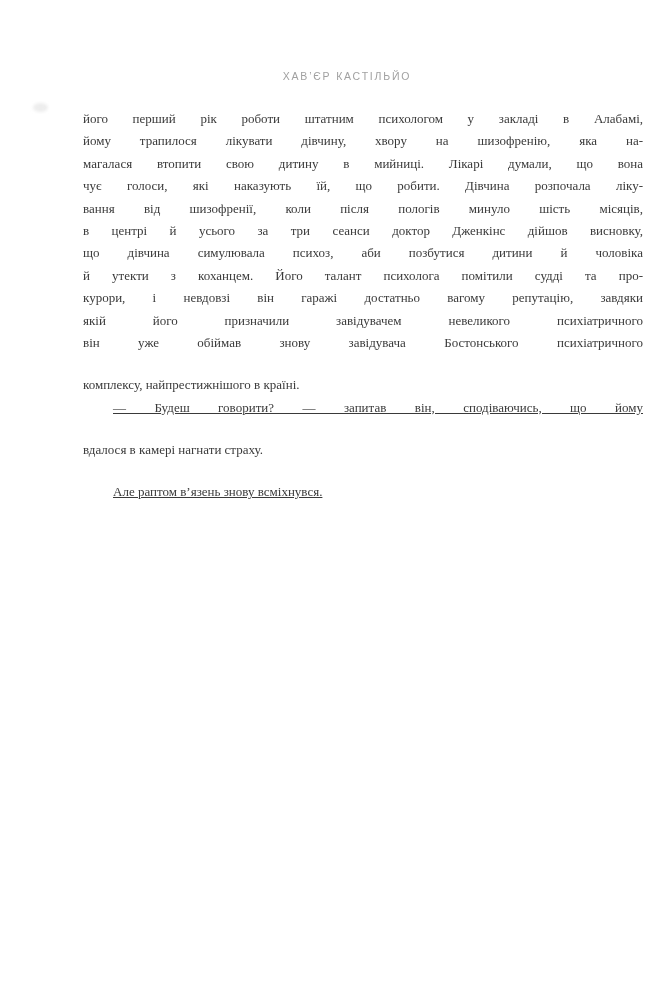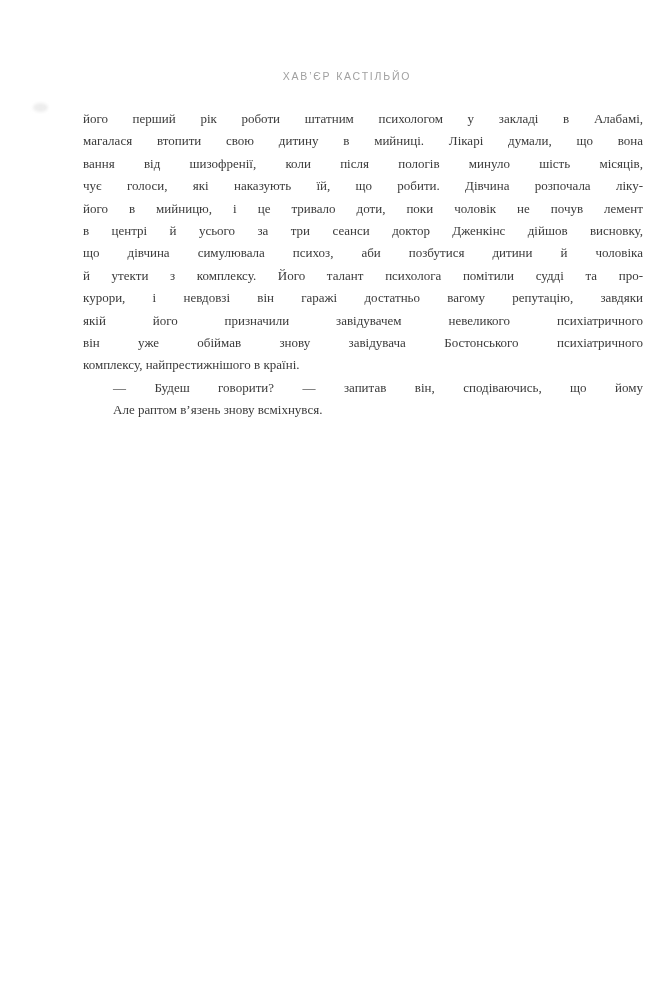--- a/index.html
+++ b/index.html
@@ -38,50 +38,53 @@
   }
   .line {
     text-align: justify;
     text-align-last: justify;
     text-justify: inter-word;
     height: 22.4px;
     overflow: hidden;
   }
   .line.last {
     text-align-last: left;
+    margin-top: 20px;
   }
   .line.indent {
     padding-left: 30px;
+    text-decoration: underline;
   }
   .scan-artifact {
     position: absolute;
     left: 33px;
     top: 103px;
     width: 15px;
     height: 9px;
     background: #ededed;
     border-radius: 50%;
     filter: blur(1.5px);
   }
 </style>
 </head>
 <body>
 
 <div class="page" style="--page-bg: #ffffff; --text-color: #3a3a3a; --header-color: #a1a1a1;">
   <div class="scan-artifact"></div>
   <div class="running-header">ХАВ’ЄР КАСТІЛЬЙО</div>
   <div class="body-text">
       <div class="line">його перший рік роботи штатним психологом у закладі в Алабамі,</div>
+      <div class="line">йому трапилося лікувати дівчину, хвору на шизофренію, яка на-</div>
       <div class="line">магалася втопити свою дитину в мийниці. Лікарі думали, що вона</div>
+      <div class="line">чує голоси, які наказують їй, що робити. Дівчина розпочала ліку-</div>
       <div class="line">вання від шизофренії, коли після пологів минуло шість місяців,</div>
-      <div class="line">чує голоси, які наказують їй, що робити. Дівчина розпочала ліку-</div>
-      <div class="line">його в мийницю, і це тривало доти, поки чоловік не почув лемент</div>
       <div class="line">в центрі й усього за три сеанси доктор Дженкінс дійшов висновку,</div>
       <div class="line">що дівчина симулювала психоз, аби позбутися дитини й чоловіка</div>
-      <div class="line">й утекти з комплексу. Його талант психолога помітили судді та про-</div>
+      <div class="line">й утекти з коханцем. Його талант психолога помітили судді та про-</div>
       <div class="line">курори, і невдовзі він гаражі достатньо вагому репутацію, завдяки</div>
       <div class="line">якій його призначили завідувачем невеликого психіатричного</div>
       <div class="line">він уже обіймав знову завідувача Бостонського психіатричного</div>
       <div class="line last">комплексу, найпрестижнішого в країні.</div>
       <div class="line indent">— Будеш говорити? — запитав він, сподіваючись, що йому</div>
+      <div class="line last">вдалося в камері нагнати страху.</div>
       <div class="line last indent">Але раптом в’язень знову всміхнувся.</div>
     </div>
 </div>
 
 </body></html>

